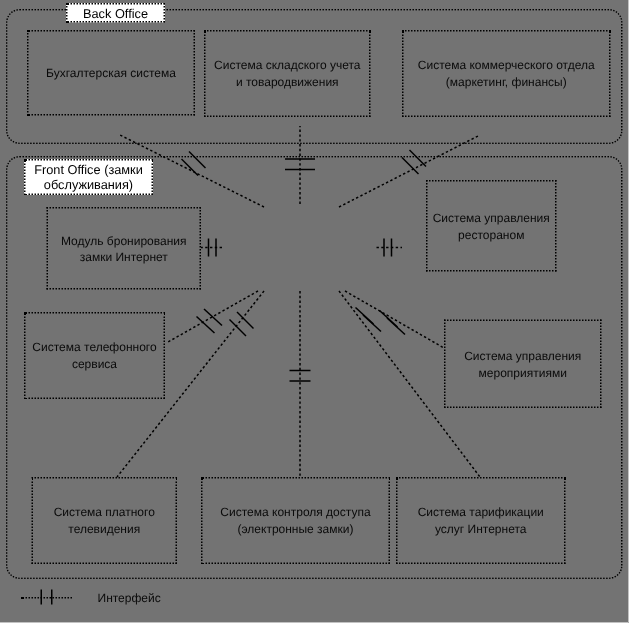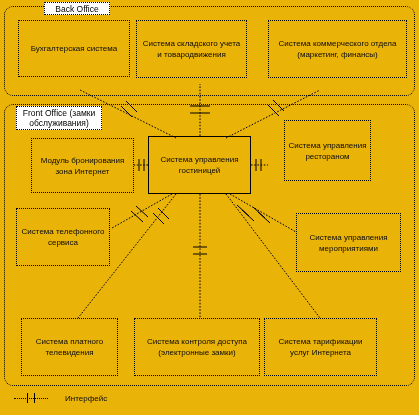--- a/index.html
+++ b/index.html
@@ -4,21 +4,21 @@
 <style>
   html, body {
     margin: 0;
     padding: 0;
     background: #ffffff;
   }
   #canvas {
     position: relative;
     width: 419px;
     height: 415px;
-    background: #eab308;
+    background: #737373;
     font-family: "Liberation Sans", sans-serif;
     overflow: hidden;
   }
 
   
   .zone {
     position: absolute;
     border: 1px dotted #000;
     border-radius: 9px;
     box-sizing: border-box;
@@ -169,26 +169,23 @@
 
   <div class="box" style="left:136px; top:20px; width:111px; height:58px;">
     <span>Система складского учета и товародвижения</span>
   </div>
 
   <div class="box" style="left:268px; top:20px; width:139px; height:58px;">
     <span>Система коммерческого отдела (маркетинг, финансы)</span>
   </div>
 
   <div class="box" style="left:31px; top:138px; width:103px; height:55px;">
-    <span>Модуль бронирования зона Интернет</span>
-  </div>
-
-  <div class="box" style="left:148px; top:136px; width:103px; height:58px; border-style:solid; border-width:1px;">
-    <span>Система управления гостиницей</span>
-  </div>
+    <span>Модуль бронирования замки Интернет</span>
+  </div>
+
 
   <div class="box" style="left:268px; top:120px; width:87px; height:61px;margin-left:16px;">
     <span>Система управления рестораном</span>
   </div>
 
   <div class="box" style="left:16px; top:208px; width:94px; height:58px;">
     <span>Система телефонного сервиса</span>
   </div>
 
   <div class="box" style="left:296px; top:213px; width:105px; height:59px;">

